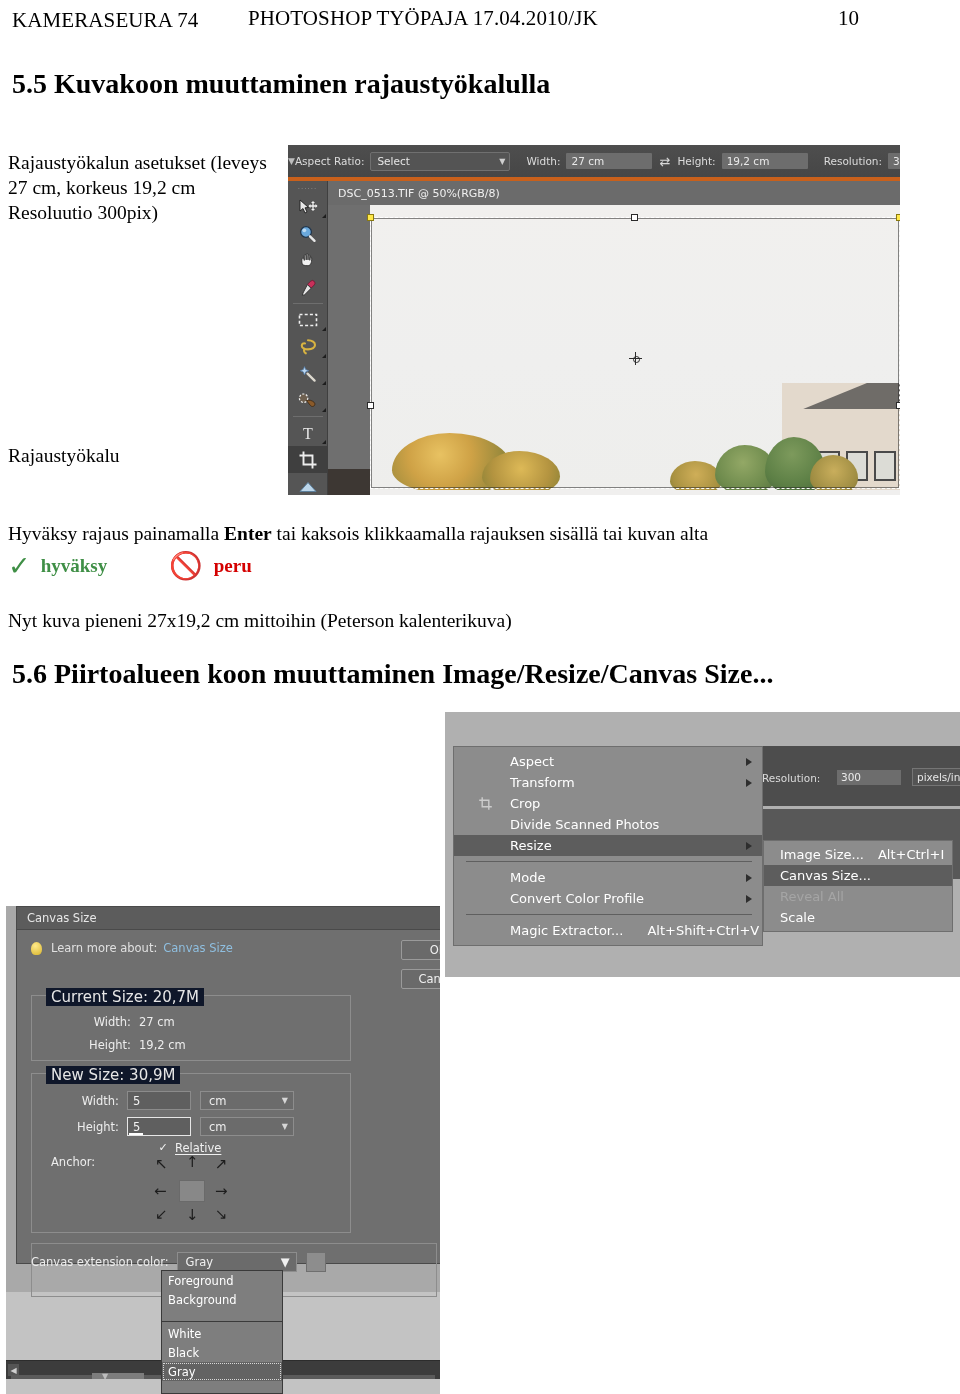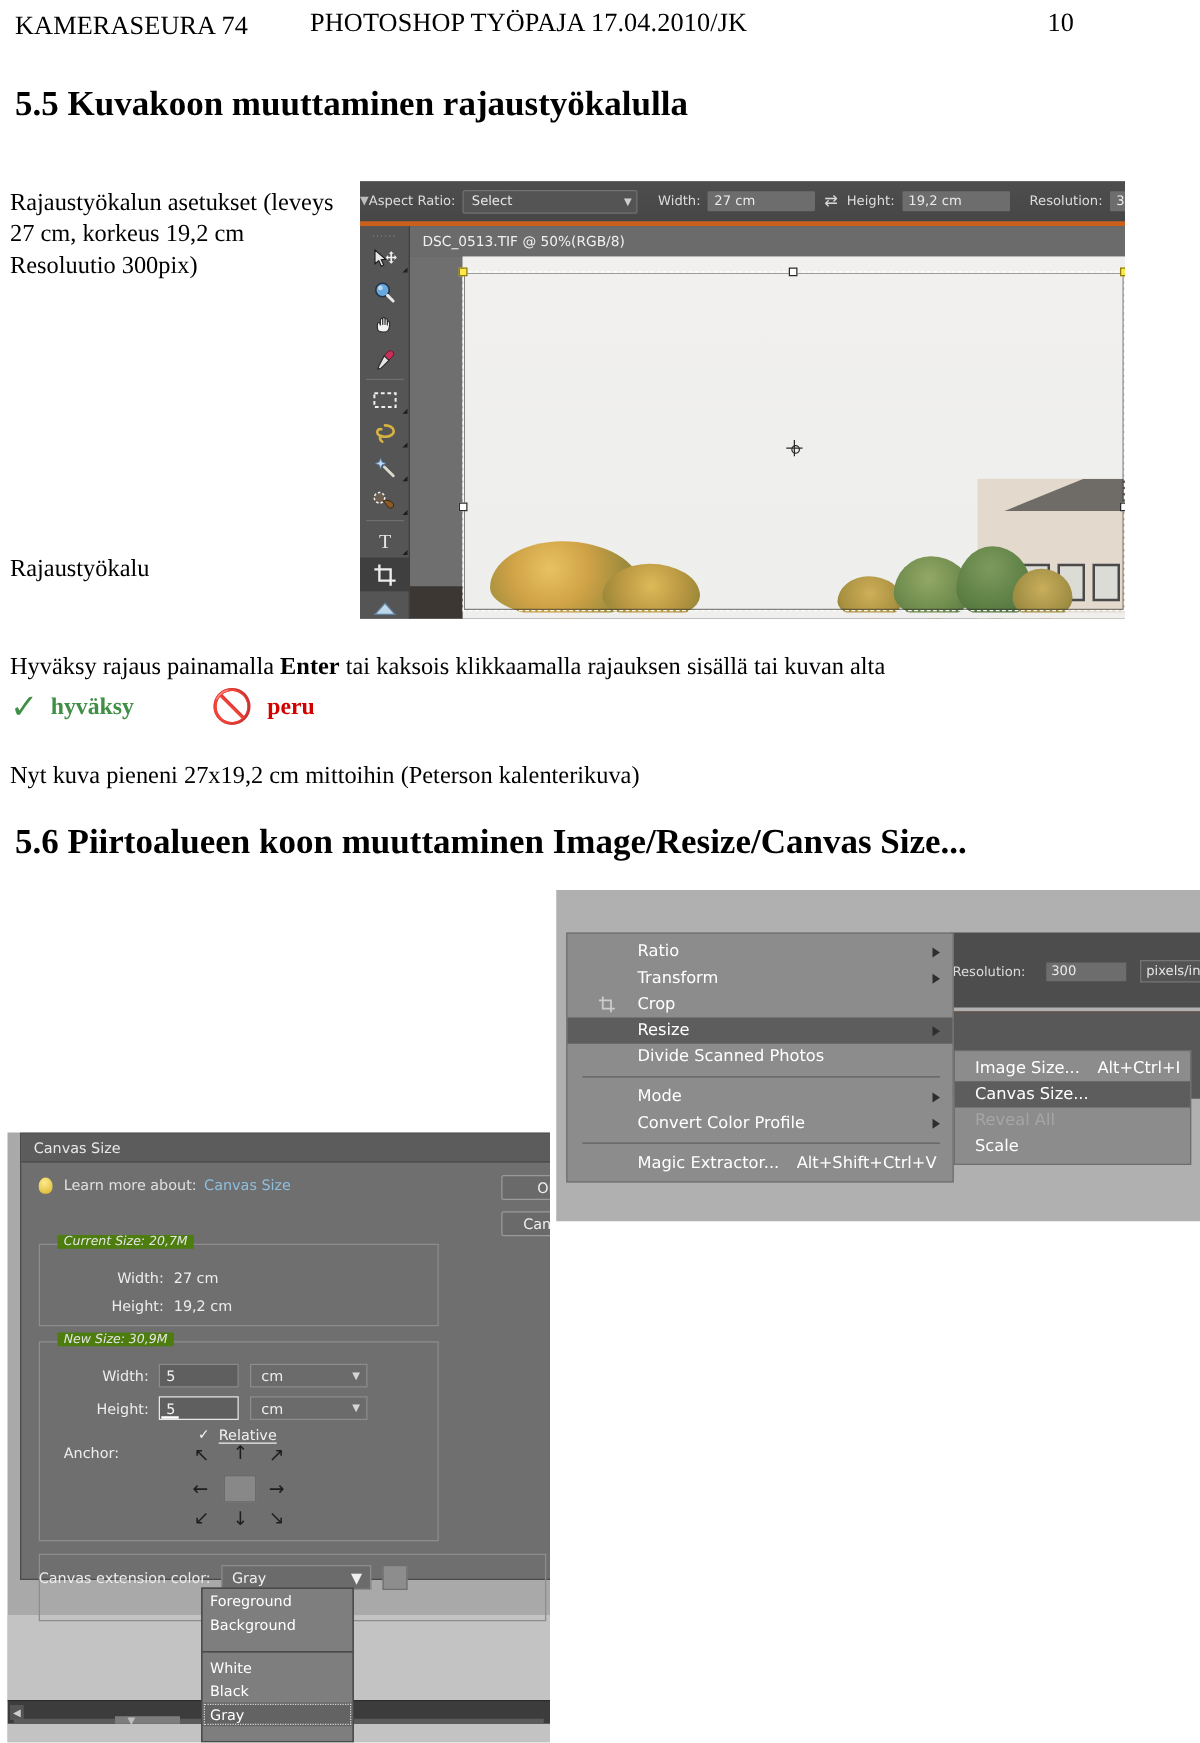--- a/index.html
+++ b/index.html
@@ -391,21 +391,21 @@
   .menu-row.hl { background: #5d5d5d; }
   .menu-row .arrow {
     position: absolute;
     right: 10px; top: 7px;
     width: 0; height: 0;
     border-top: 4px solid transparent;
     border-bottom: 4px solid transparent;
     border-left: 6px solid #2e2e2e;
   }
   .menu-row .shortcut {
-    margin-left: 14px;
+    margin-left: 24px;
     color: #ffffff;
   }
   .menu-row .ic {
     position: absolute;
     left: 24px; top: 3px;
     width: 15px; height: 15px;
   }
   .menu-hr {
     height: 1px;
     background: #5f5f5f;
@@ -489,26 +489,25 @@
   #btn-ok { top: 33px; }
   #btn-cancel { top: 62px; }
   .grp {
     position: absolute;
     border: 1px solid #8d8d8d;
     box-sizing: border-box;
   }
   .grp-legend {
     position: absolute;
     top: -8px; left: 14px;
-    background: #4d7c0f;
+    background: #0f172a;
     padding: 0 5px;
-    font-size: 10px;
+    font-size: 15px;
     color: #e6e6e6;
     white-space: nowrap;
-    font-style: italic;
   }
   #grp-current { left: 14px; top: 88px; width: 320px; height: 66px; }
   #grp-new     { left: 14px; top: 166px; width: 320px; height: 160px; }
   .dim-row {
     position: absolute;
     font-size: 11.5px;
     color: #ededed;
     display: flex; align-items: center;
   }
   .dim-lbl { width: 62px; text-align: right; margin-right: 8px; }
@@ -867,42 +866,42 @@
     <span class="ob-label2">Resolution:</span>
     <span class="ob-val">300</span>
     <span class="ob-units">pixels/inc</span>
     <div class="orange2"></div>
   </div>
   <div class="behind-low"></div>
 
 
   <div class="menu-panel">
     <div class="menu-row">
-      <span>Ratio</span>
+      <span>Aspect</span>
       <span class="arrow"></span>
     </div>
     <div class="menu-row">
       <span>Transform</span>
       <span class="arrow"></span>
     </div>
     <div class="menu-row">
       <span class="ic">
         <svg width="15" height="15" viewBox="0 0 15 15">
           <path d="M4.2 1.2 L4.2 10.8 L13.8 10.8" fill="none" stroke="#cccccc" stroke-width="1.4"></path>
           <path d="M1.2 4.2 L10.8 4.2 L10.8 13.8" fill="none" stroke="#cccccc" stroke-width="1.4"></path>
         </svg>
       </span>
       <span>Crop</span>
     </div>
+    <div class="menu-row">
+      <span>Divide Scanned Photos</span>
+    </div>
     <div class="menu-row hl">
       <span>Resize</span>
       <span class="arrow"></span>
-    </div>
-    <div class="menu-row">
-      <span>Divide Scanned Photos</span>
     </div>
     <div class="menu-hr"></div>
     <div class="menu-row">
       <span>Mode</span>
       <span class="arrow"></span>
     </div>
     <div class="menu-row">
       <span>Convert Color Profile</span>
       <span class="arrow"></span>
     </div>

